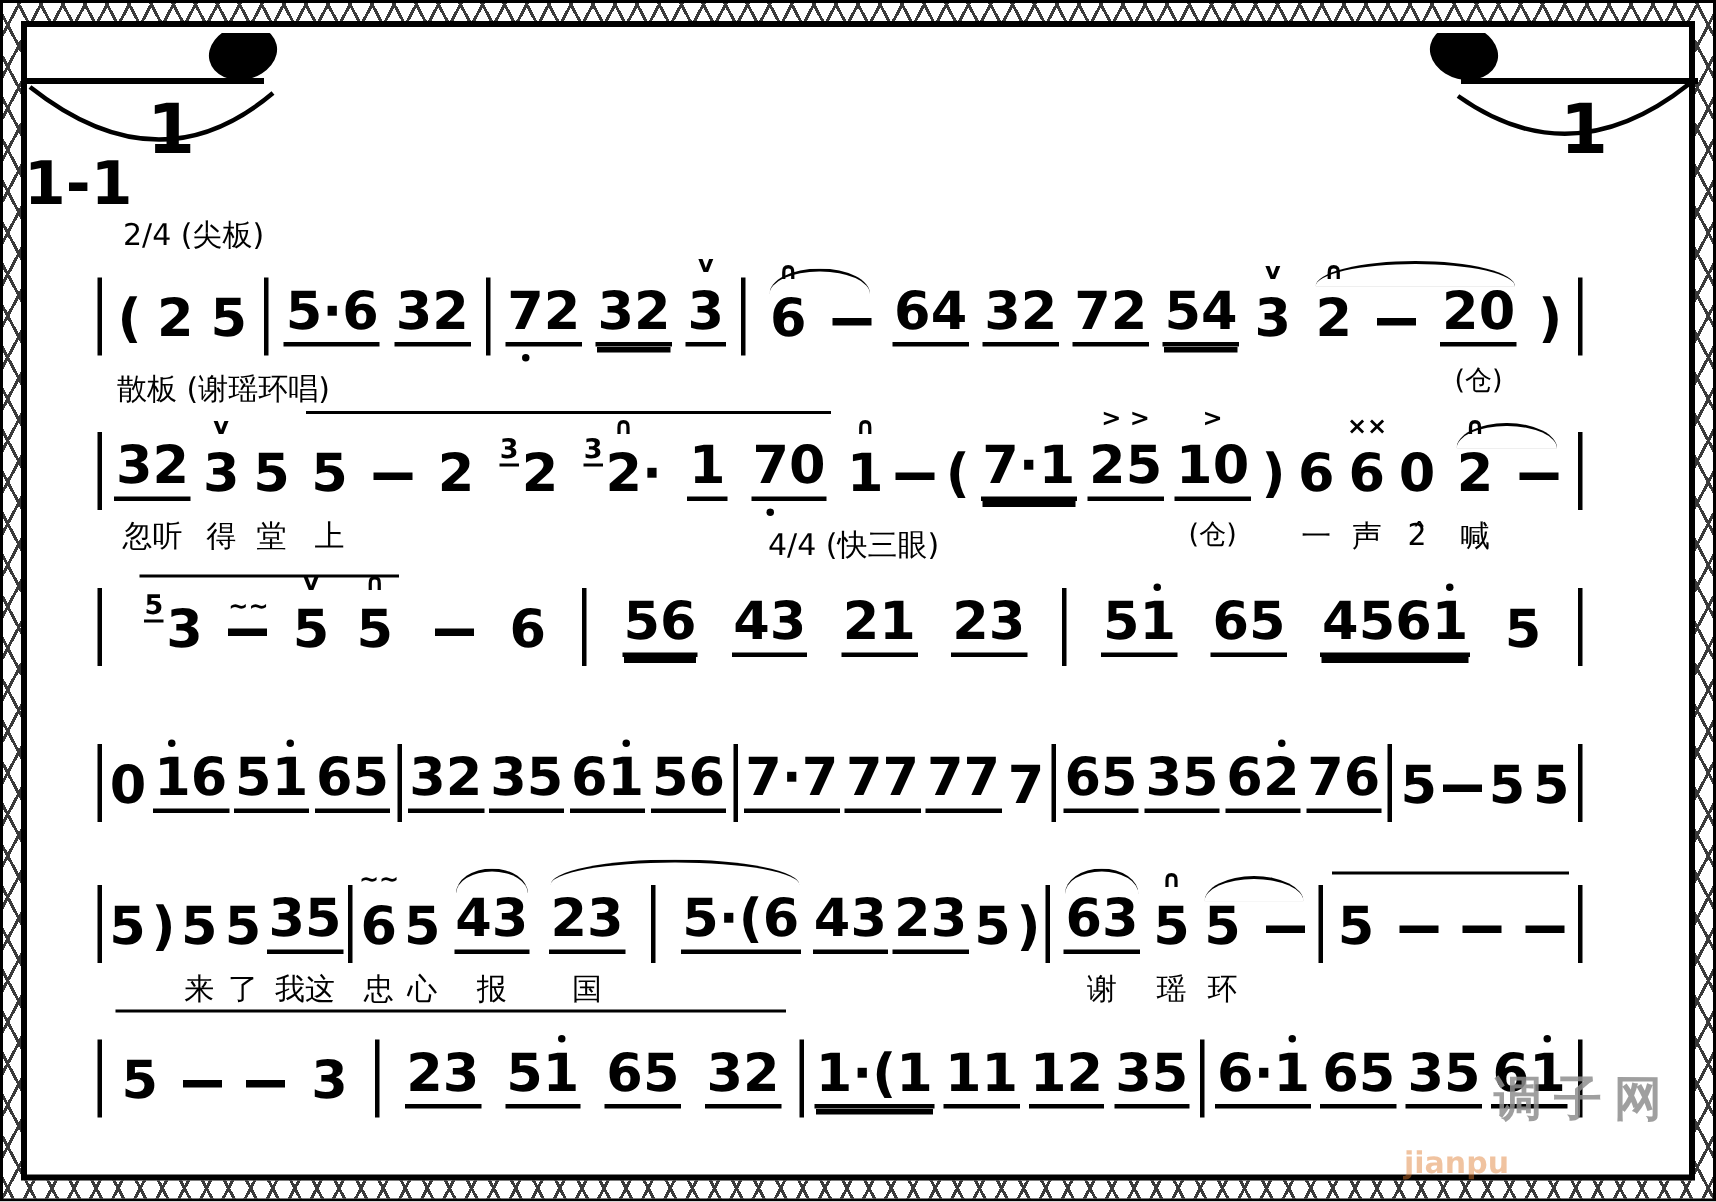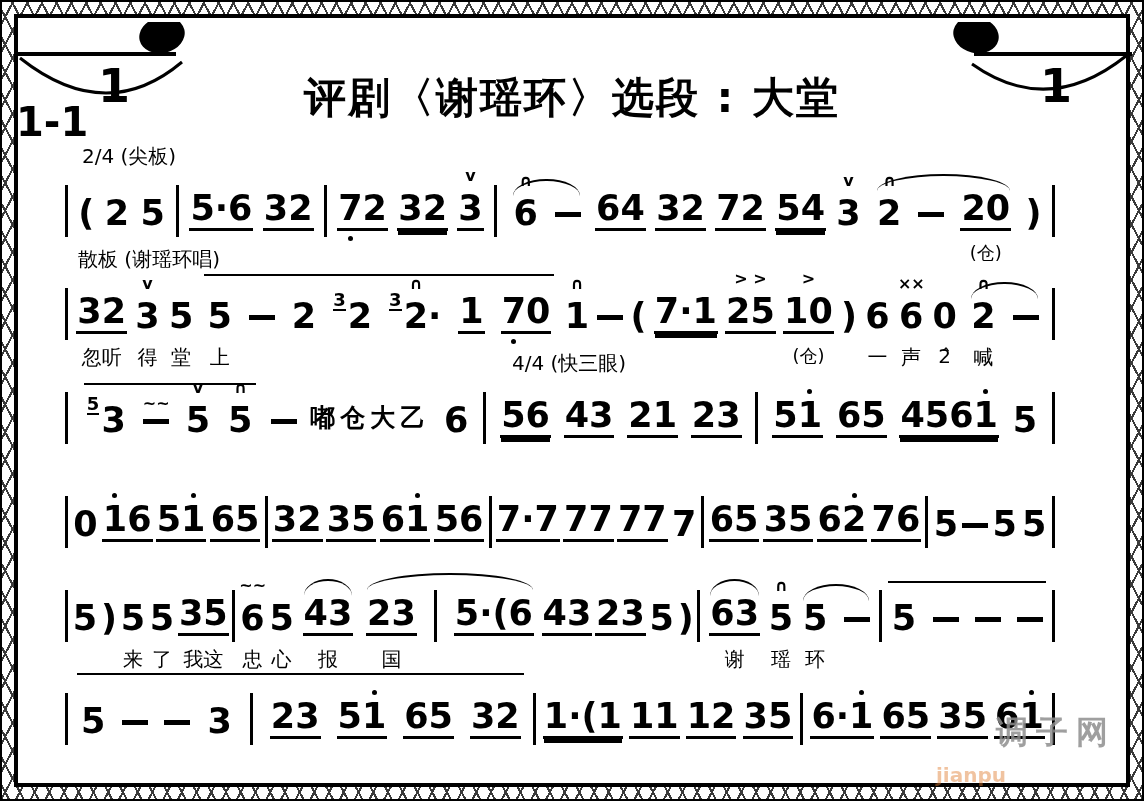--- a/index.html
+++ b/index.html
@@ -72,21 +72,20 @@
       <text x="2" y="114" font-size="40" font-weight="bold">1-1</text>
     </svg>
 
     <svg id="orn-right" class="orn" width="188" height="105" viewBox="0 0 188 105">
       <ellipse cx="32" cy="13" rx="23" ry="18" fill="#000" transform="rotate(14 32 13)"></ellipse>
       <line x1="30" y1="32" x2="188" y2="32" stroke="#000" stroke-width="4"></line>
       <path d="M28 42 Q 104 96 182 34" fill="none" stroke="#000" stroke-width="3"></path>
       <text x="96" y="80" font-size="46" font-weight="bold">1</text>
     </svg>
 
-    <div id="title">评剧〈谢瑶环〉选段 : 大堂</div>
 
     <div id="music">
         <div class="mline" style="top: 167px;">
           <div class="mlabel" style="left: 18px;">2/4 (尖板)</div>
           <div class="noterow">
             <span class="tok bar"></span>
             <span class="tok par">(</span>
             <span class="tok">
               <span class="num">
                 <span class="ch">2</span>
@@ -337,21 +336,20 @@
                 <span class="mark">v</span>
               </span>
               <span class="tok">
                 <span class="num">
                   <span class="ch">5</span>
                 </span>
                 <span class="mark">∩</span>
               </span>
             </span>
             <span class="tok dash"></span>
-            <span class="tok txt">嘟仓大乙</span>
             <span class="tok">
               <span class="num">
                 <span class="ch">6</span>
               </span>
             </span>
             <span class="tok bar"></span>
             <span class="tok">
               <span class="num u2">
                 <span class="ch">5</span>
                 <span class="ch">6</span>

